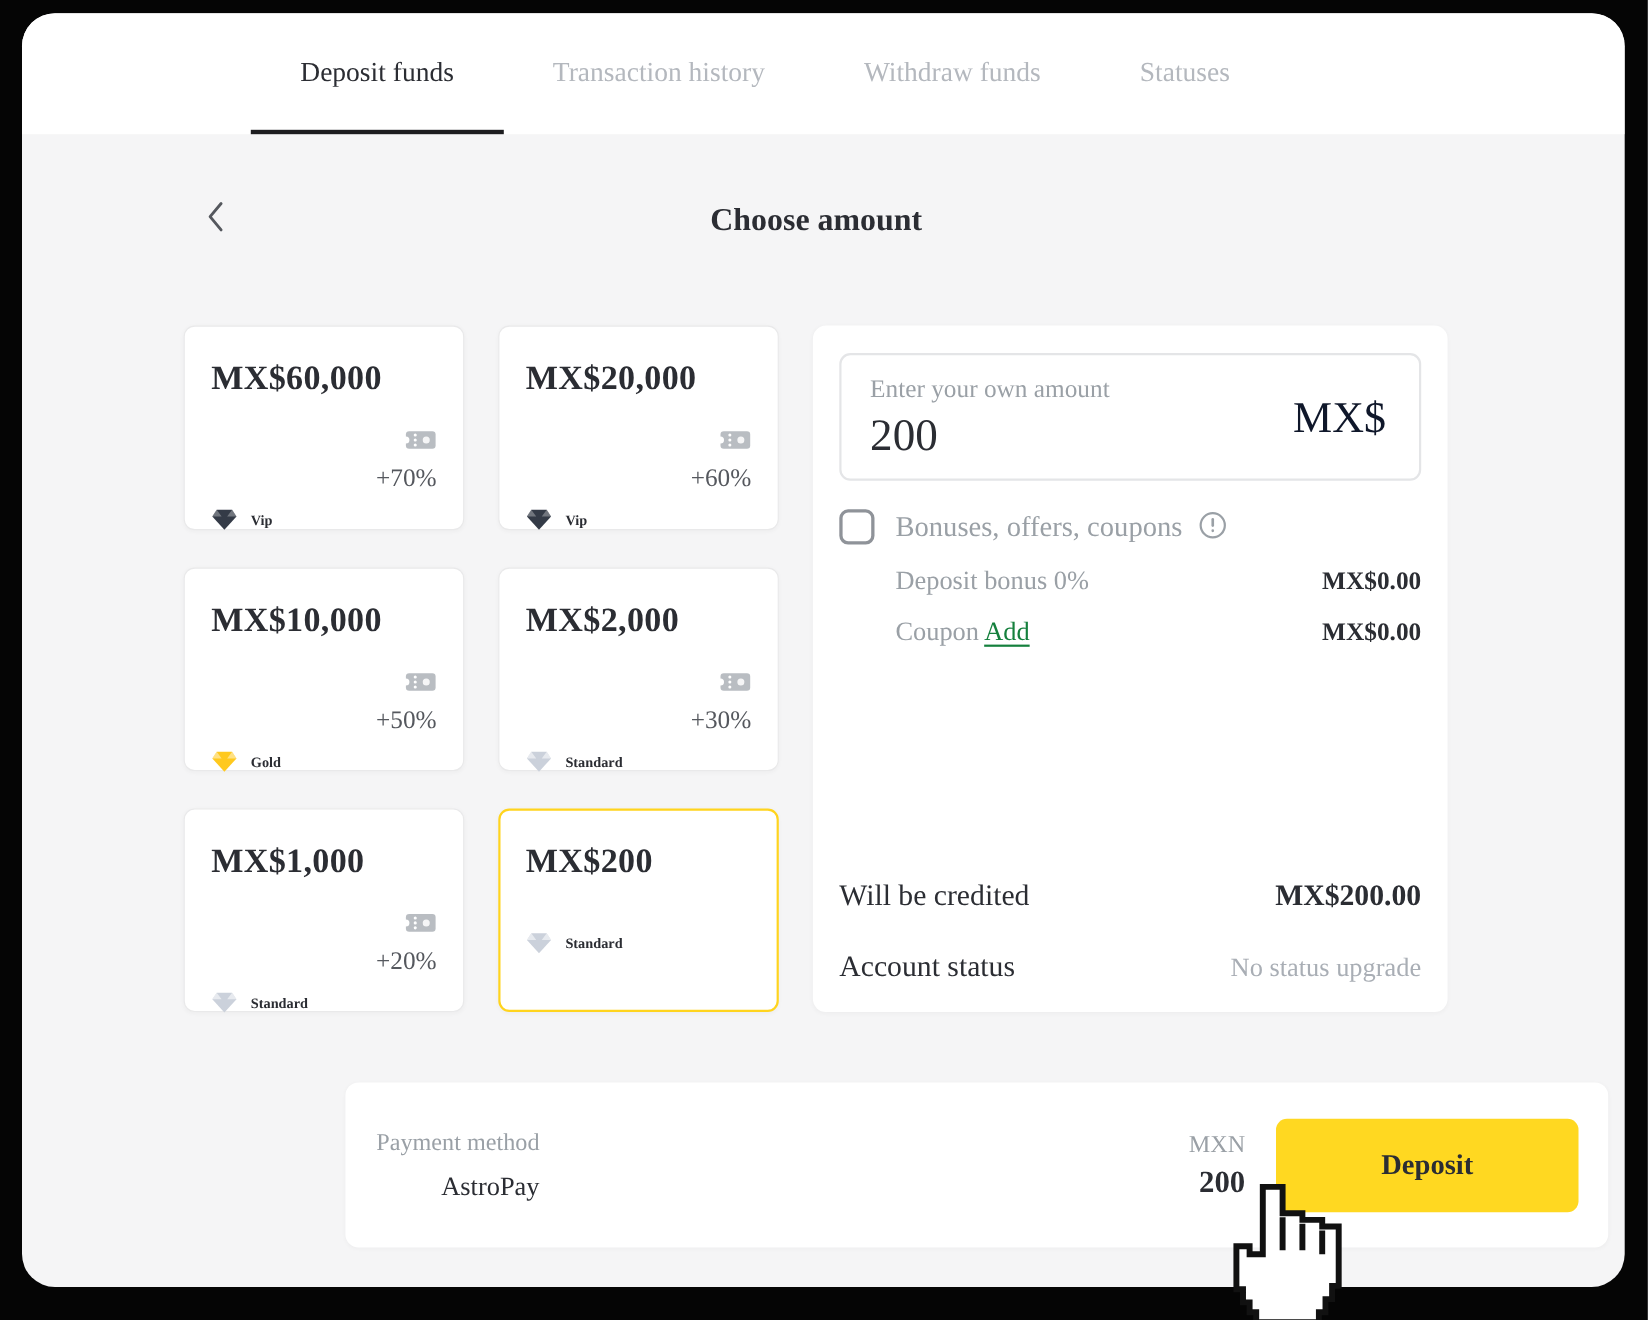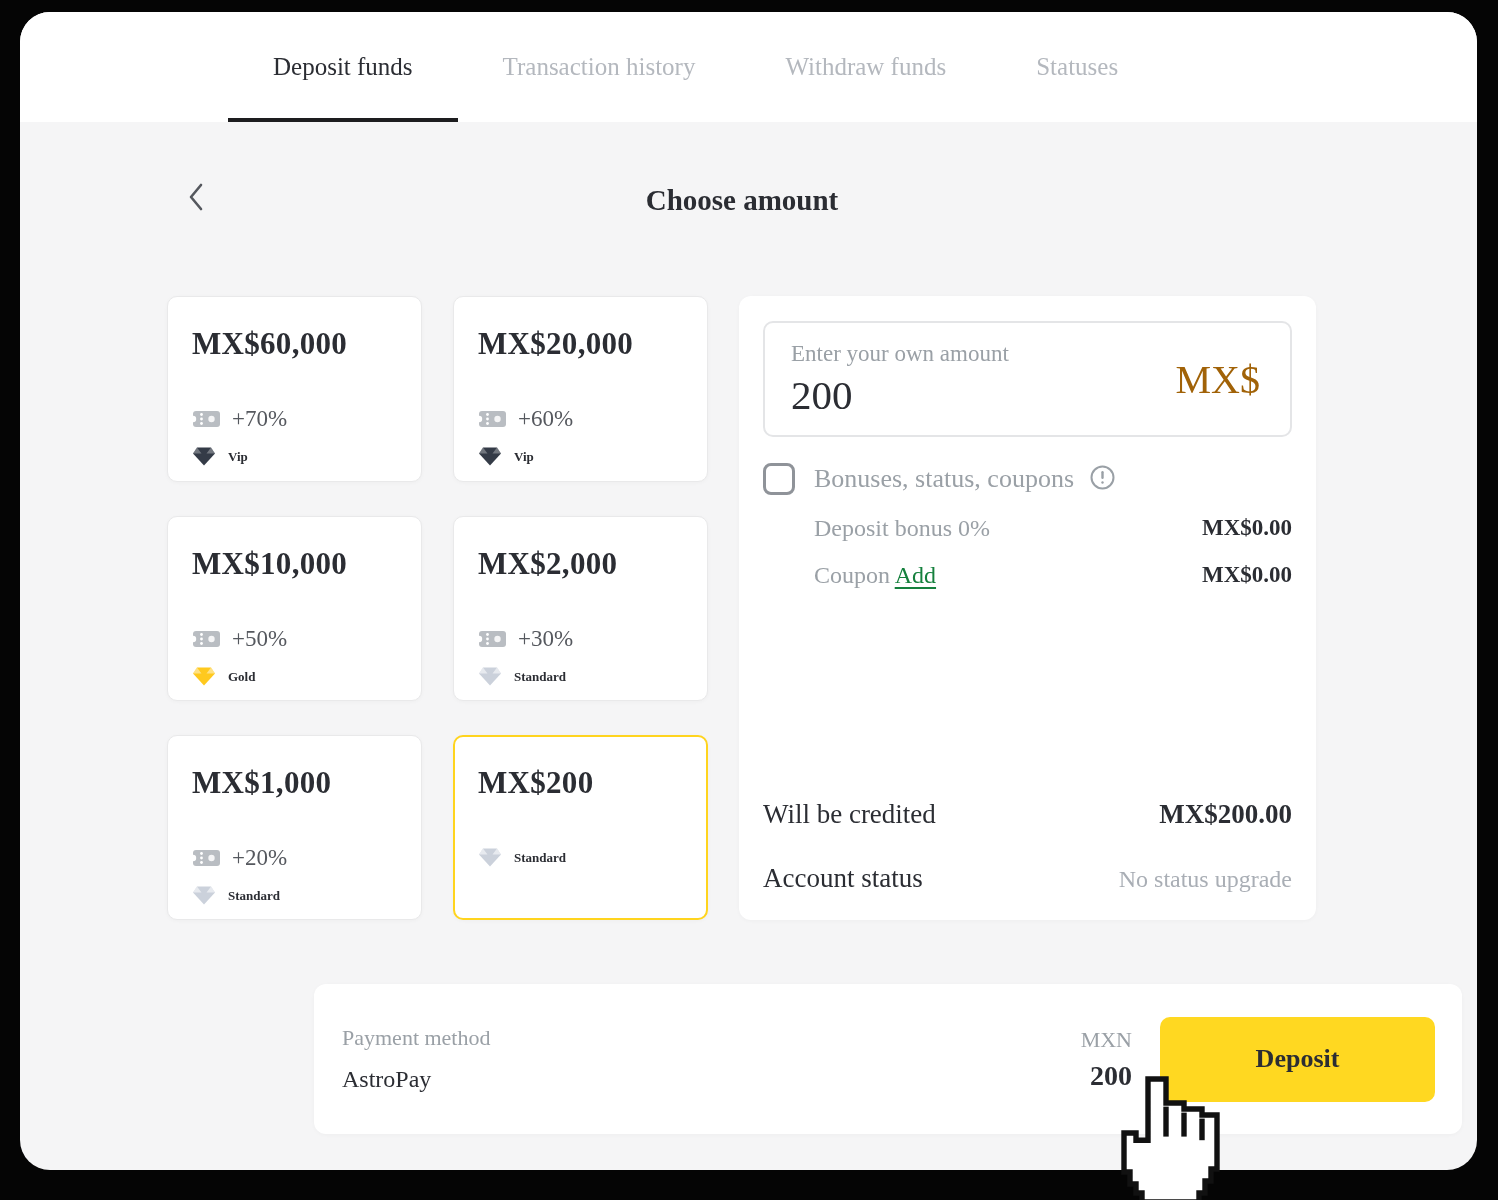--- a/index.html
+++ b/index.html
@@ -79,26 +79,27 @@
     border: 2px solid var(--accent-border);
     padding: 28px 23px 0 23px;
   }
   .card-amount {
     font-size: 31px;
     font-weight: 700;
     color: #2b2d33;
     letter-spacing: 0.3px;
   }
   .card-bonus {
-    margin-top: 44px;
-    display: flex;
-    align-items: center;
+    margin-top: 27px;
+    display: flex;
+    align-items: flex-end;
     gap: 11px;
     font-size: 23px;
     color: #55585e;
+    flex-direction: column;
   }
   .card-tier {
     margin-top: 14px;
     display: flex;
     align-items: center;
     gap: 12px;
     font-size: 13px;
     font-weight: 700;
     color: #2b2d33;
   }
@@ -119,21 +120,21 @@
     height: 116px;
     padding: 18px 26px;
     position: relative;
     cursor: text;
   }
   .own-amount-label { font-size: 23px; color: #9aa0a6; }
   .own-amount-value { font-size: 41px; color: #2b2d33; margin-top: 4px; }
   .own-amount-currency {
     position: absolute; right: 30px; top: 50%;
     transform: translateY(-50%);
-    font-size: 40px; color: #a16207;
+    font-size: 40px; color: #0f172a;
   }
   .bonus-check-row {
     margin-top: 26px;
     display: flex;
     align-items: center;
     gap: 19px;
   }
   .checkbox {
     width: 32px; height: 32px;
     border: 3px solid #8f9399;
@@ -176,21 +177,21 @@
     margin-top: 64px;
     margin-left: 147px;
     width: 1148px;
     height: 150px;
     background: #ffffff;
     border-radius: 12px;
     display: flex;
     align-items: center;
     box-shadow: 0 1px 4px rgba(0,0,0,0.03);
   }
-  .payment-left { padding-left: 28px; display: flex; flex-direction: column; gap: 15px; }
+  .payment-left { padding-left: 28px; display: flex; flex-direction: column; gap: 15px; text-align: right; }
   .payment-method-label { font-size: 22px; color: #9aa0a6; }
   .payment-method-value { font-size: 24px; color: #2b2d33; }
   .payment-spacer { flex: 1; }
   .payment-amount { text-align: right; margin-right: 28px; display: flex; flex-direction: column; gap: 7px; }
   .payment-currency { font-size: 22px; color: #9aa0a6; }
   .payment-sum { font-size: 28px; font-weight: 700; color: #2b2d33; }
   .deposit-btn {
     width: 275px; height: 85px;
     margin-right: 27px;
     background: var(--accent);
@@ -296,21 +297,21 @@
         <div class="right-panel">
           <div class="own-amount">
             <div class="own-amount-label">Enter your own amount</div>
             <div class="own-amount-value">200</div>
             <div class="own-amount-currency">MX$</div>
           </div>
 
           <div class="bonus-check-row">
             <div class="checkbox"></div>
             <div class="bonus-check-label">
-              <span>Bonuses, status, coupons</span>
+              <span>Bonuses, offers, coupons</span>
               <span class="info-icon">
                 <svg width="27" height="27" viewBox="0 0 27 27">
                     <circle cx="13.5" cy="13.5" r="11" fill="none" stroke="#9aa0a6" stroke-width="2"></circle>
                     <rect x="12.3" y="7" width="2.4" height="8" rx="1.2" fill="#9aa0a6"></rect>
                     <rect x="12.3" y="17.2" width="2.4" height="2.6" rx="1.2" fill="#9aa0a6"></rect>
                   </svg>
               </span>
             </div>
           </div>
 

